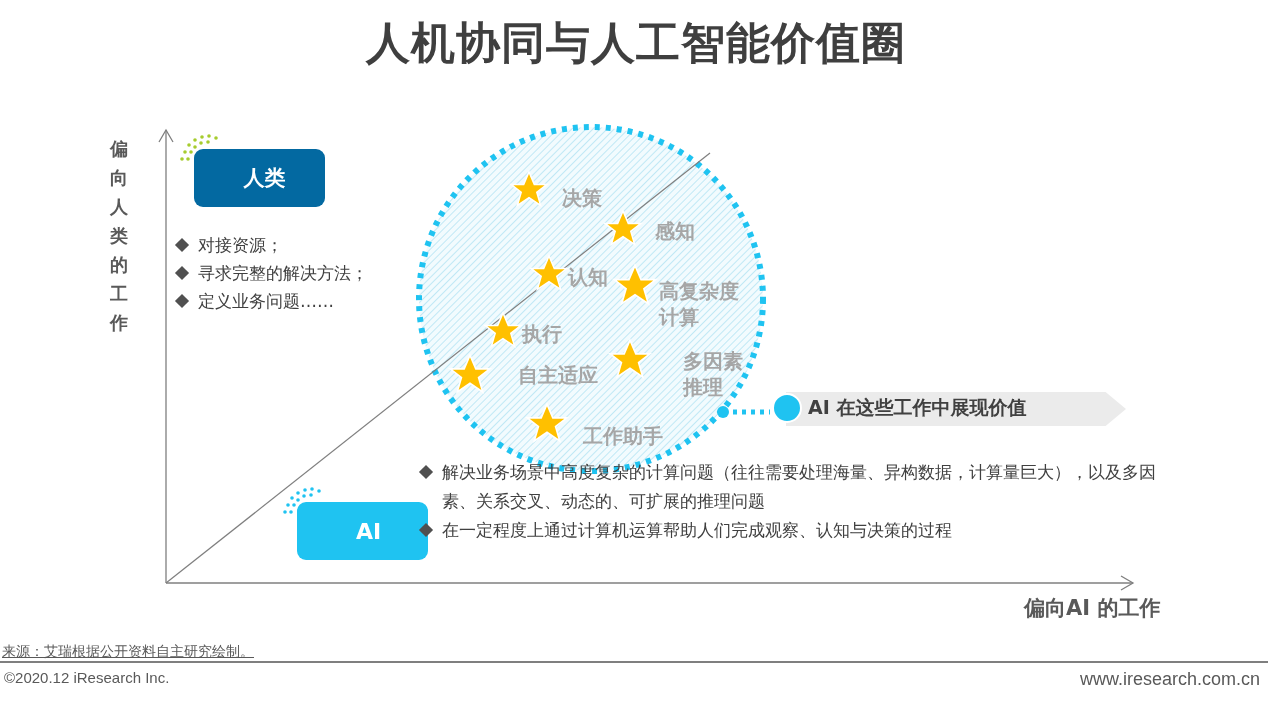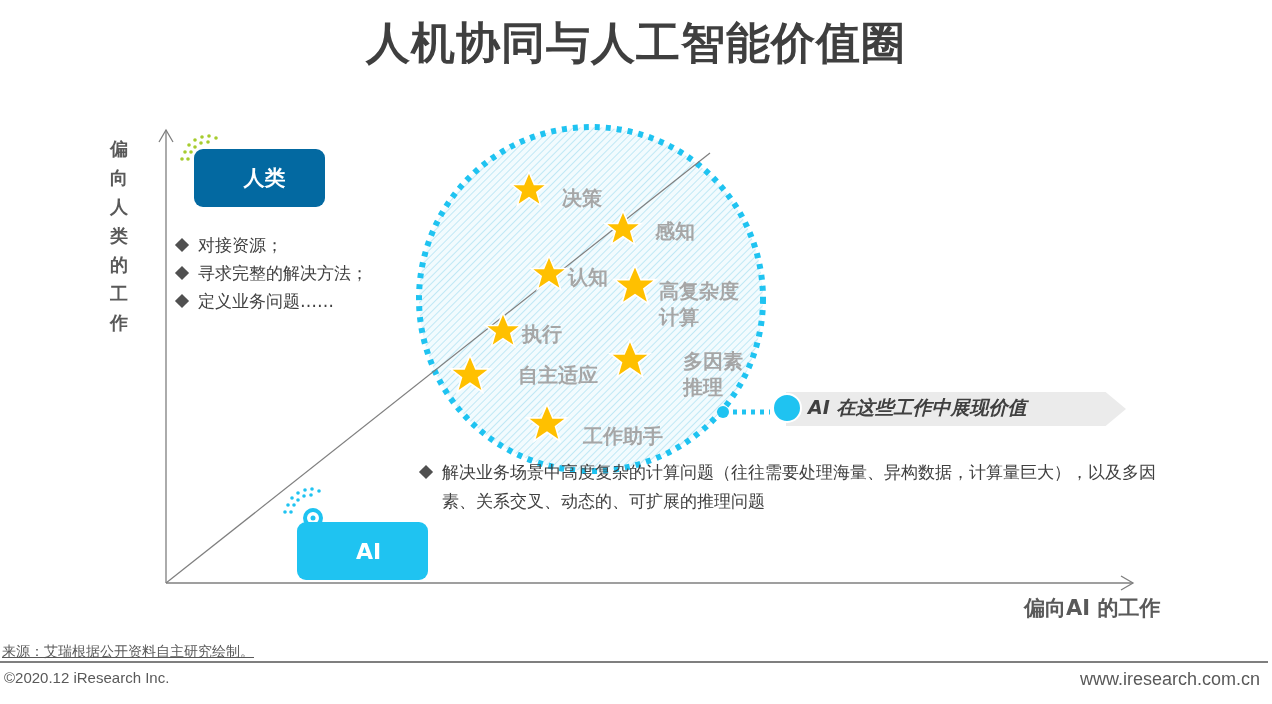--- a/index.html
+++ b/index.html
@@ -20,37 +20,37 @@
     font-size: 21px; font-weight: bold; color: #595959;
   }
 
   svg.diagram { position: absolute; left: 0; top: 0; width: 1272px; height: 704px; }
 
   .tag {
     position: absolute; border-radius: 9px; color: #fff; font-weight: bold;
     display: flex; align-items: center; justify-content: center;
   }
   .tag-human { left: 194px; top: 149px; width: 131px; height: 58px; background: #0369a1; font-size: 21px; padding-left: 10px; }
-  .tag-ai { left: 297px; top: 502px; width: 131px; height: 58px; background: #1fc3f1; font-size: 22px; padding-left: 12px; margin-top: 20px; }
+  .tag-ai { left: 297px; top: 502px; width: 131px; height: 58px; background: #1fc3f1; font-size: 22px; padding-left: 12px; }
 
   .bullets { position: absolute; font-size: 17px; color: #404040; line-height: 28px; }
   .bullets li { list-style: none; position: relative; padding-left: 24px; }
   .bullets li::before {
     content: ""; position: absolute; left: 3px; top: 9px; width: 10px; height: 10px;
     background: #505050; transform: rotate(45deg);
   }
   .human-bullets { left: 174px; top: 231px; width: 220px; }
   .ai-bullets { left: 418px; top: 458px; width: 740px; line-height: 29px; }
 
   .star-label {
     position: absolute; font-size: 20px; font-weight: bold; color: #a6a6a6; line-height: 26px;
   }
 
   .callout {
-    position: absolute; left: 772px; top: 390px; width: 354px; height: 38px; font-style: italic;
+    position: absolute; left: 772px; top: 390px; width: 354px; height: 38px;
   }
   .callout-bar {
     position: absolute; left: 14px; top: 2px; width: 340px; height: 34px;
     background: #ebebeb;
     clip-path: polygon(0 0, 94% 0, 100% 50%, 94% 100%, 0 100%);
   }
   .callout-dot {
     position: absolute; left: 0; top: 3px; width: 30px; height: 30px; border-radius: 50%;
     background: #1fc3f1; border: 2px solid #fff;
   }
@@ -171,18 +171,19 @@
 
 <div class="callout">
   <div class="callout-bar"></div>
   <div class="callout-dot"></div>
   <div class="callout-text">AI 在这些工作中展现价值</div>
 </div>
 
 <div class="tag tag-ai">AI</div>
 <ul class="bullets ai-bullets">
   <li>解决业务场景中高度复杂的计算问题（往往需要处理海量、异构数据，计算量巨大），以及多因素、关系交叉、动态的、可扩展的推理问题</li>
+  <li>在一定程度上通过计算机运算帮助人们完成观察、认知与决策的过程</li>
 </ul>
 
 <div class="source">来源：艾瑞根据公开资料自主研究绘制。</div>
 <div class="footer-line"></div>
 <div class="copyright">©2020.12 iResearch Inc.</div>
 <div class="website">www.iresearch.com.cn</div>
 
 </body></html>

